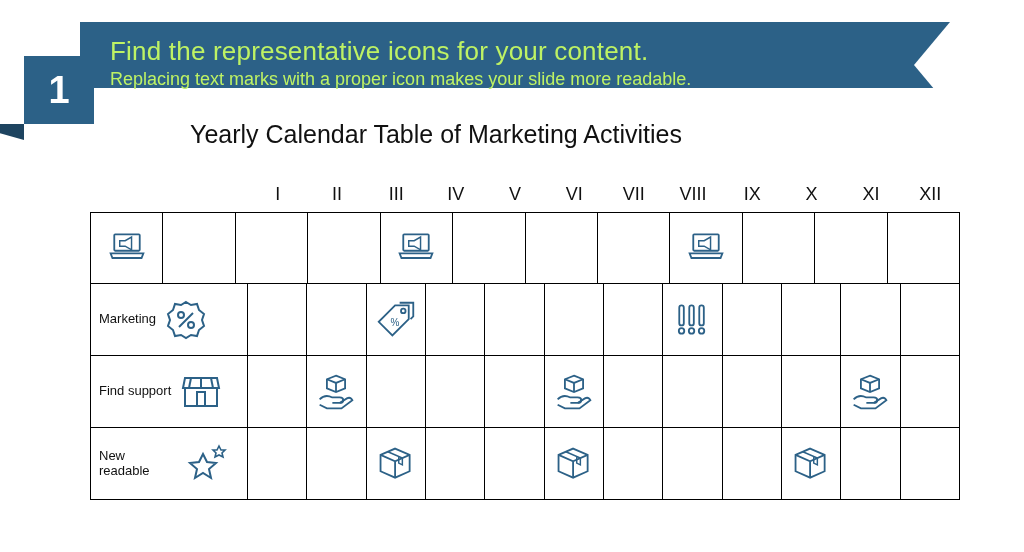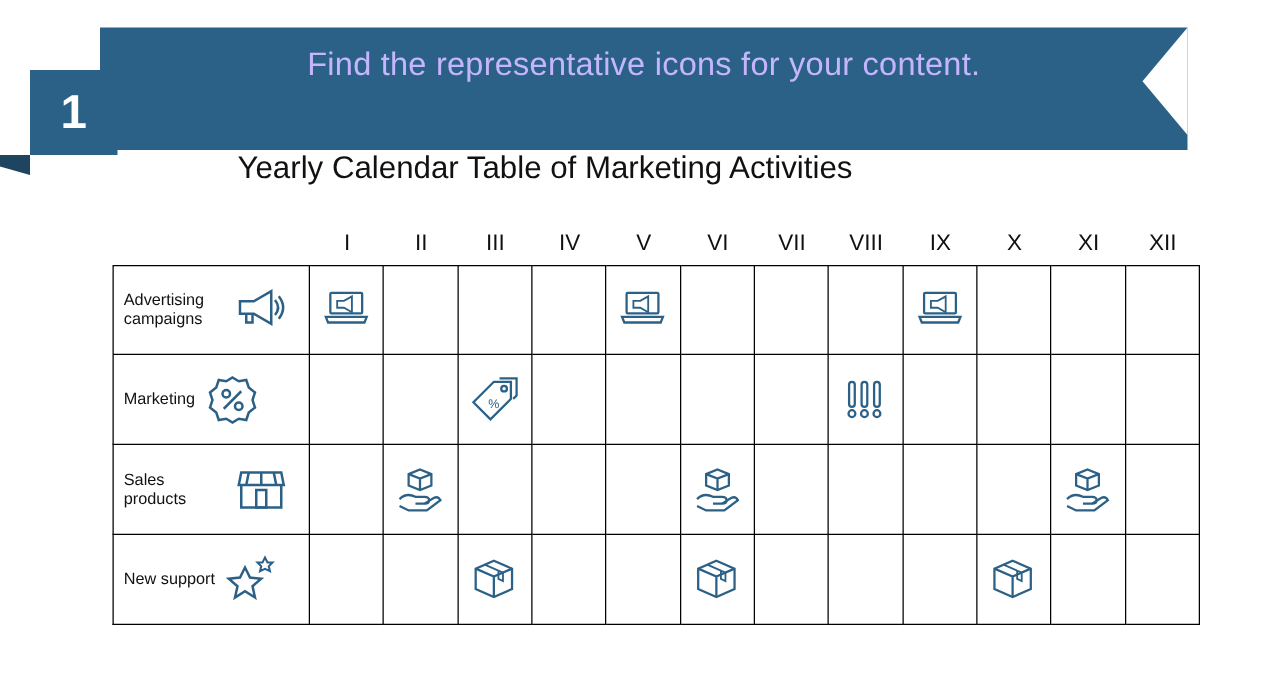--- a/index.html
+++ b/index.html
@@ -11,25 +11,24 @@
     position: relative;
     overflow: hidden;
   }
 
   
   .banner {
     position: absolute;
     top: 22px;
     left: 80px;
     width: 870px;
-    height: 98px;
+    height: 66px;
     background: #2c6187;
     padding: 14px 30px 0 30px;
-    color: #c4b5fd;
-    text-align: center;
+    color: #bef264;
   }
   .banner::after {
     content: "";
     position: absolute;
     right: 0;
     top: 0;
     width: 0; height: 0;
     border-top: 43px solid transparent;
     border-bottom: 43px solid transparent;
     border-right: 36px solid #fff;
@@ -128,20 +127,21 @@
 </style>
 </head>
 <body>
 
 <div class="numbox">
   <span>1</span>
 </div>
 
 <div class="banner">
   <div class="banner-head">Find the representative icons for your content.</div>
+  <div class="banner-sub">Replacing text marks with a proper icon makes your slide more readable.</div>
 </div>
 
 <div class="subtitle">Yearly Calendar Table of Marketing Activities</div>
 
 <div class="cal">
   <div class="cal-head" id="cal-head">
     <div class="labcol"></div>
   <div class="m">I</div>
       <div class="m">II</div>
       <div class="m">III</div>
@@ -150,26 +150,20 @@
       <div class="m">VI</div>
       <div class="m">VII</div>
       <div class="m">VIII</div>
       <div class="m">IX</div>
       <div class="m">X</div>
       <div class="m">XI</div>
       <div class="m">XII</div>
     </div>
   <div class="cal-body" id="cal-body">
       <div class="row">
-        <div class="labcol">
-          <span class="lab-text">Advertising campaigns</span>
-          <svg viewBox="0 0 44 44" width="44" height="44" style="color:#2c6187">
-            <use href="#ic-megaphone"></use>
-          </svg>
-        </div>
         <div class="m">
           <svg viewBox="0 0 44 44" width="40" height="40" style="color:#2c6187">
             <use href="#ic-laptop-ad"></use>
           </svg>
         </div>
         <div class="m"></div>
         <div class="m"></div>
         <div class="m"></div>
         <div class="m">
           <svg viewBox="0 0 44 44" width="40" height="40" style="color:#2c6187">
@@ -211,21 +205,21 @@
             <use href="#ic-exclaims"></use>
           </svg>
         </div>
         <div class="m"></div>
         <div class="m"></div>
         <div class="m"></div>
         <div class="m"></div>
       </div>
       <div class="row">
         <div class="labcol">
-          <span class="lab-text">Sales products</span>
+          <span class="lab-text">Find support</span>
           <svg viewBox="0 0 44 44" width="44" height="44" style="color:#2c6187">
             <use href="#ic-storefront"></use>
           </svg>
         </div>
         <div class="m"></div>
         <div class="m">
           <svg viewBox="0 0 44 44" width="40" height="40" style="color:#2c6187">
             <use href="#ic-hand-box"></use>
           </svg>
         </div>
@@ -243,21 +237,21 @@
         <div class="m"></div>
         <div class="m">
           <svg viewBox="0 0 44 44" width="40" height="40" style="color:#2c6187">
             <use href="#ic-hand-box"></use>
           </svg>
         </div>
         <div class="m"></div>
       </div>
       <div class="row">
         <div class="labcol">
-          <span class="lab-text">New support</span>
+          <span class="lab-text">New readable</span>
           <svg viewBox="0 0 44 44" width="44" height="44" style="color:#2c6187">
             <use href="#ic-stars"></use>
           </svg>
         </div>
         <div class="m"></div>
         <div class="m"></div>
         <div class="m">
           <svg viewBox="0 0 44 44" width="40" height="40" style="color:#2c6187">
             <use href="#ic-box"></use>
           </svg>

